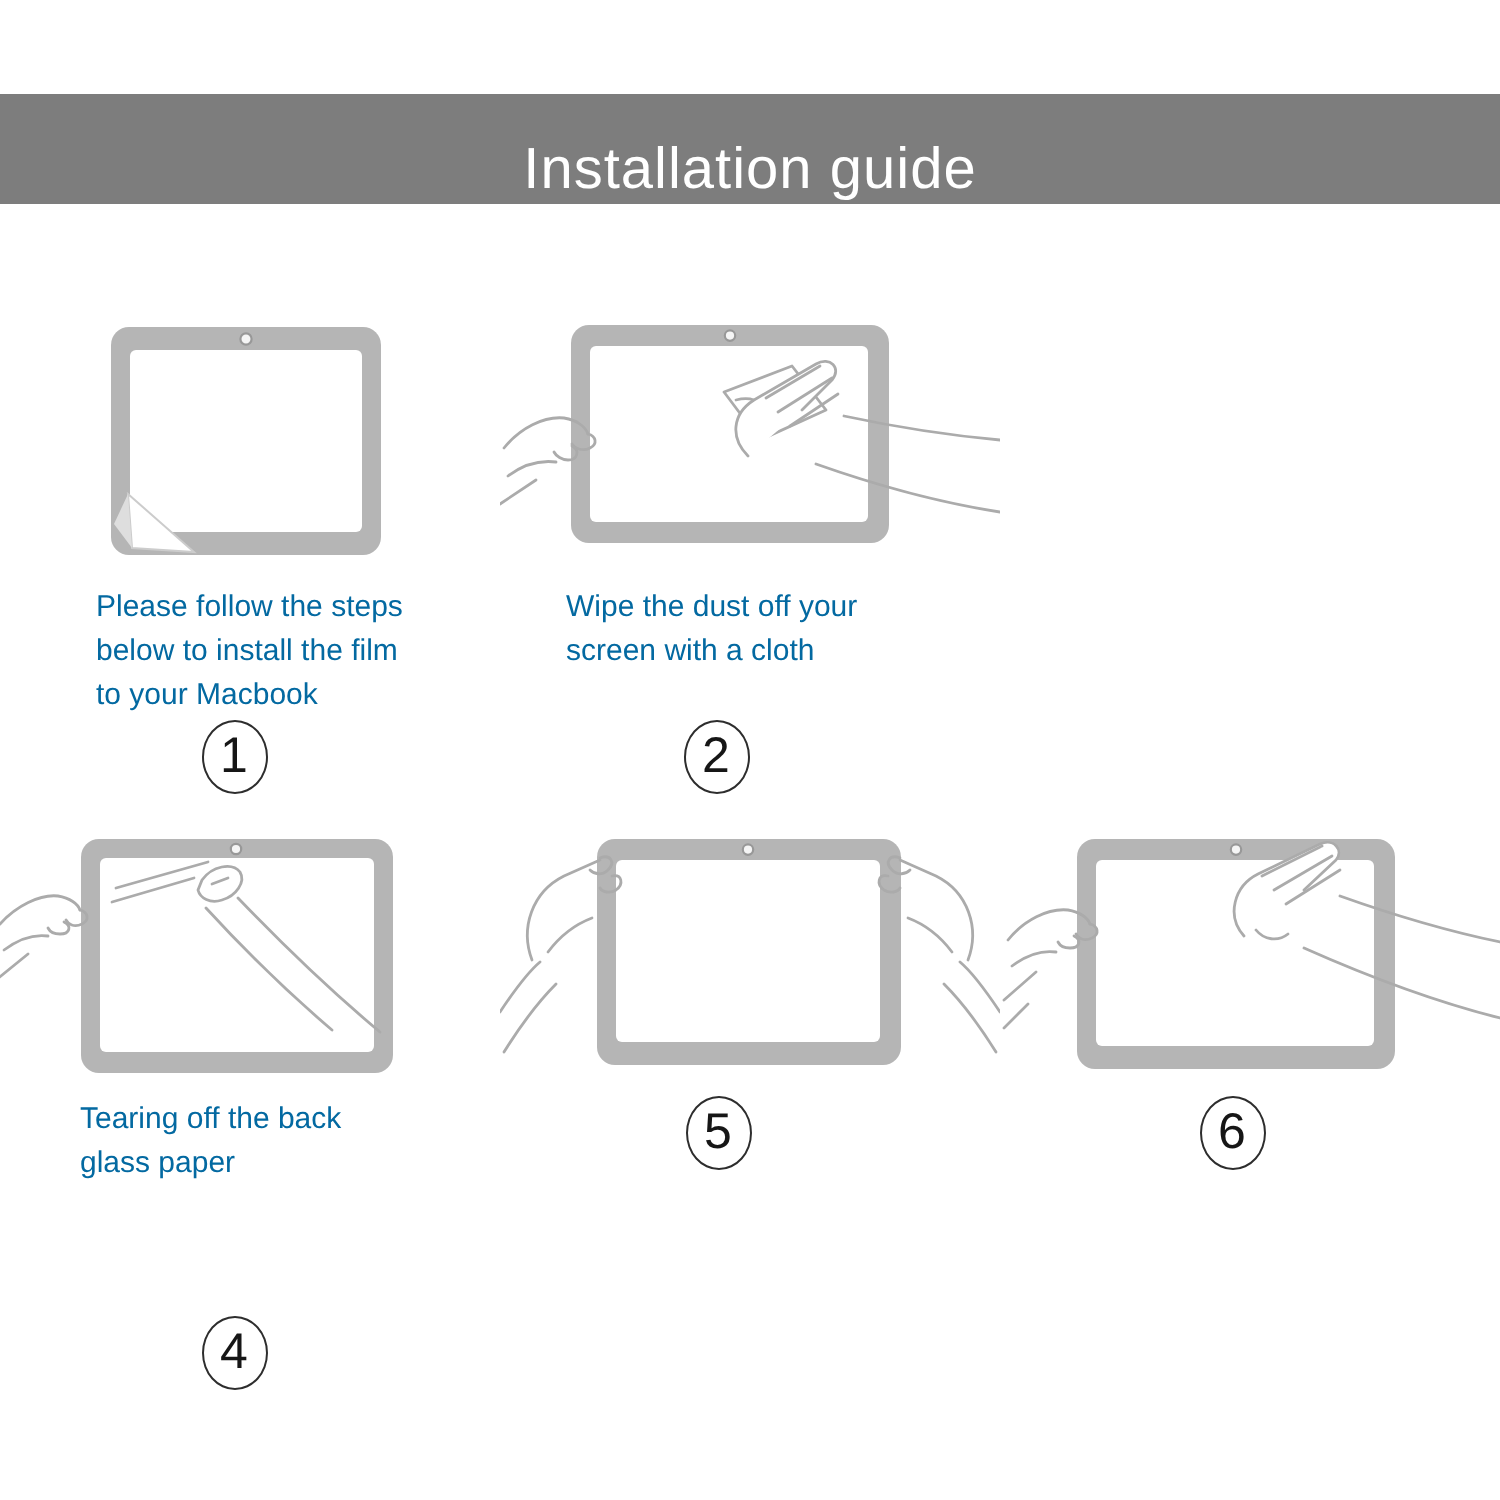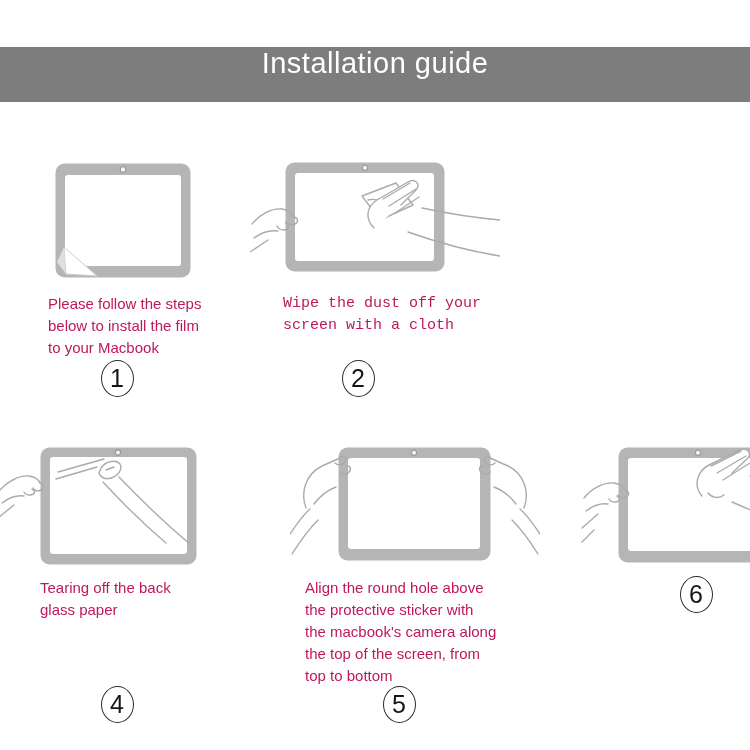--- a/index.html
+++ b/index.html
@@ -1,39 +1,39 @@
 <!DOCTYPE html>
 <html><head>
 <meta charset="utf-8">
 <style>
   html,body{margin:0;padding:0;background:#ffffff;}
   body{width:750px;height:750px;font-family:"Liberation Sans", sans-serif;-webkit-font-smoothing:antialiased;}
   .page{position:relative;width:750px;height:750px;overflow:hidden;background:#fff;}
 
   .banner{position:absolute;top:47px;left:0;width:750px;height:55px;background:#7d7d7d;
-          display:flex;align-items:flex-start;justify-content:center;}
+          display:flex;align-items:flex-end;justify-content:center;}
   .banner .title{color:#ffffff;font-size:29px;font-weight:400;letter-spacing:.5px;}
 
   .steps-row{position:absolute;left:0;width:750px;display:grid;grid-template-columns:250px 250px 250px;}
   .row-1{top:150px;}
-  .row-2{top:446px;gap:40px;}
+  .row-2{top:418px;}
 
   .step{display:flex;flex-direction:column;}
   .illo{display:flex;align-items:flex-end;justify-content:center;}
   .row-1 .illo{height:140px;}
   .row-2 .illo{height:128px;}
   .illo svg{display:block;}
   .m-b12{margin-bottom:12px;}
   .m-b28{margin-bottom:28px;}
   .m-b8{margin-bottom:8px;}
 
-  .caption{font-size:15px;line-height:22px;color:#be185d;white-space:pre-line;padding-top:3px;box-sizing:border-box;}
+  .caption{font-size:15px;line-height:22px;color:#0369a1;white-space:pre-line;padding-top:3px;box-sizing:border-box;}
   .row-1 .caption{height:70px;}
   .row-2 .caption{height:110px;}
-  .pl48{padding-left:48px;} .pl33{padding-left:33px;font-family:Liberation Mono, monospace;} .pl15{padding-left:15px;} .pl40{padding-left:40px;}
+  .pl48{padding-left:48px;} .pl33{padding-left:33px;} .pl15{padding-left:15px;} .pl40{padding-left:40px;}
 
   .numwrap{display:flex;justify-content:center;}
   .num{position:relative;width:33px;height:37px;border:1.5px solid #2d2d2d;border-radius:50%;
        display:flex;align-items:center;justify-content:center;font-size:25px;color:#161616;box-sizing:border-box;}
   .nx-a{left:-8px;} .nx-b{left:-17px;} .nx-c{left:-12px;} .nx-d{left:-8px;} .nx-e{left:-16px;} .nx-f{left:-9px;}
   .row-2 .numwrap{margin-top:2px;}
 
   .sketch{stroke:#ababab;stroke-width:1.4;fill:none;stroke-linecap:round;stroke-linejoin:round;}
   .sketch-fill{stroke:#ababab;stroke-width:1.4;fill:#ffffff;stroke-linecap:round;stroke-linejoin:round;}
 </style>
@@ -162,25 +162,20 @@
           <g transform="translate(250,0) scale(-1,1)">
             <path class="sketch" d="M16 64 C 10 48 16 30 32 22 L 50 14"></path>
             <path class="sketch" d="M50 13 c 5 -2 8 2 4 6 c -3 3 -7 2 -9 0"></path>
             <path class="sketch" d="M56 22 c 5 -1 6 4 2 7 c -3 2 -7 1 -8 -1"></path>
             <path class="sketch" d="M24 60 C 30 52 38 46 46 43"></path>
             <path class="sketch" d="M0 90 C 8 78 14 70 20 65"></path>
             <path class="sketch" d="M2 110 C 12 94 20 84 28 76"></path>
           </g>
         </svg>
       </div>
-      <div class="caption pl15">Align the round hole above
-the protective sticker with
-the macbook's camera along
-the top of the screen, from
-top to bottom</div>
       <div class="numwrap">
         <div class="num nx-e">5</div>
       </div>
     </div>
 
     <div class="step">
       <div class="illo">
         <svg class="m-b8" width="250" height="122" viewBox="0 0 250 122">
           <g transform="translate(38,3)">
             <rect x="0.5" y="0.5" width="159" height="115" rx="9" fill="#b5b5b5"></rect>

